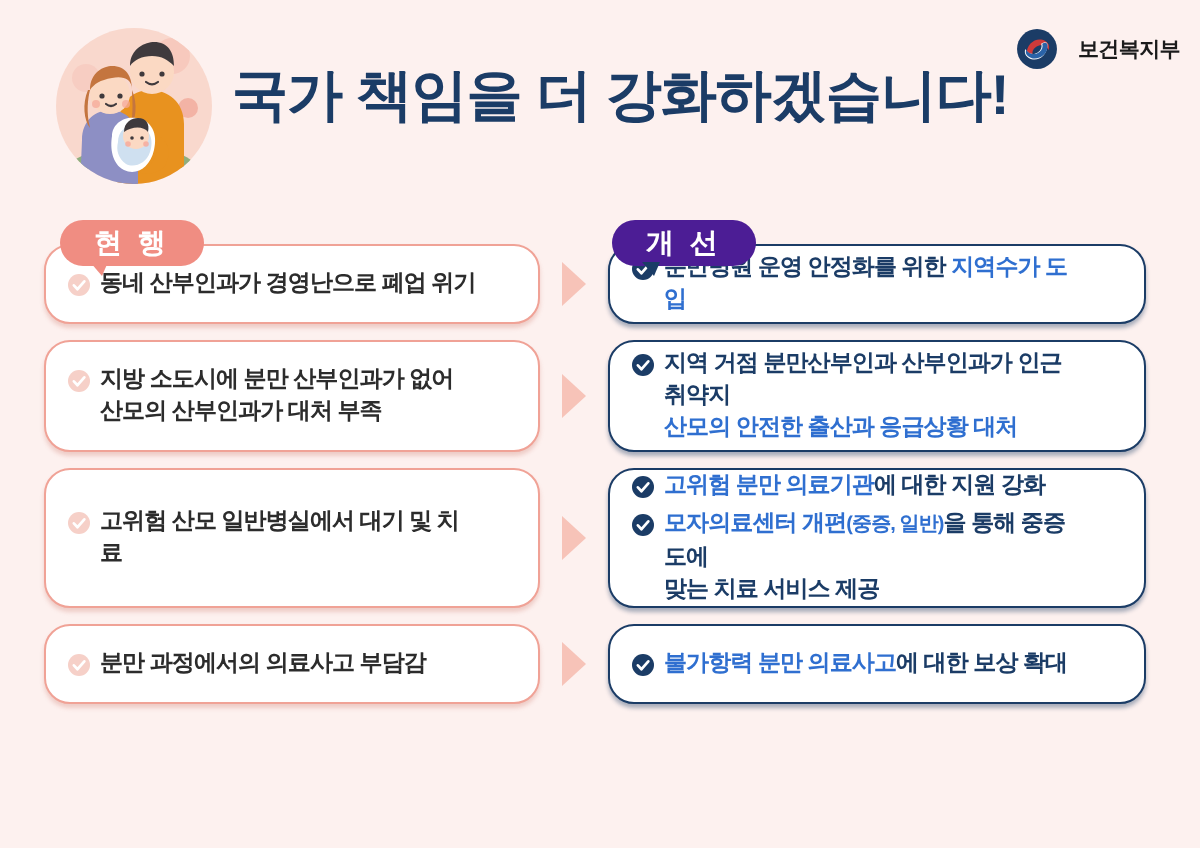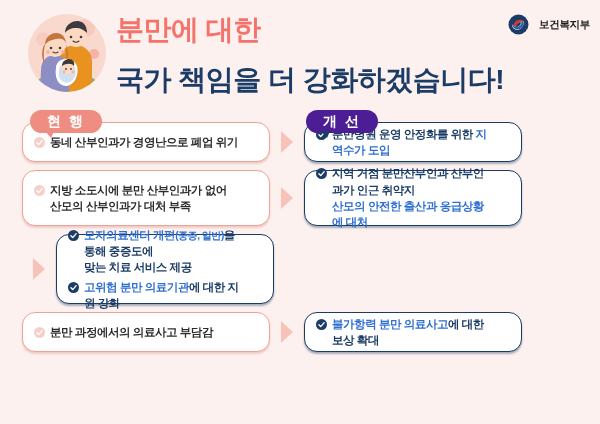--- a/index.html
+++ b/index.html
@@ -152,21 +152,21 @@
     flex-direction: column;
     justify-content: center;
     padding: 8px 30px 8px 11px;
   }
   .card-current {
     width: 248px;
     border: 1.6px solid #f0a296;
     box-shadow: 0 2px 2px rgba(205,120,105,0.30);
   }
   .card-improve {
-    width: 218px;
+    width: 269px;
     border: 1.6px solid #1b3c66;
     box-shadow: 0 2px 2px rgba(30,60,100,0.38);
   }
 
   .arrow-cell {
     width: 34px;
     display: flex;
     align-items: center;
     justify-content: center;
     flex: 0 0 34px;
@@ -257,21 +257,20 @@
           <circle cx="45" cy="57" r="0.9" fill="#3f3a3d"></circle>
           <circle cx="38" cy="60" r="1.4" fill="#f6a89a" opacity="0.8"></circle>
           <circle cx="47" cy="60" r="1.4" fill="#f6a89a" opacity="0.8"></circle>
 
           <path d="M52 55 C58 58,60 64,57 70 C54 75,47 76,43 74 C50 72,54 66,52 55 Z" fill="#e8921f"></path>
         </g>
       </svg>
     </div>
 
     <div id="title-block">
-      <div class="title-line" id="title-line1">분만에 대한</div>
       <div class="title-line" id="title-line2">국가 책임을 더 강화하겠습니다!</div>
     </div>
 
     <div id="logo">
       <svg id="logo-mark" viewBox="0 0 40 40" xmlns="http://www.w3.org/2000/svg">
         <circle cx="20" cy="20" r="19" fill="#1b3c66"></circle>
         <path d="M10 25 C10 16,17 10,24 11 C30 12,33 17,31 21 C29 16,23 15,19 18 C16 20,15 23,16 26 C13 28,10 28,10 25 Z" fill="#cf3a3a"></path>
         <path d="M30 16 C30 25,23 31,16 30 C10 29,7 24,9 20 C11 25,17 26,21 23 C24 21,25 18,24 15 C27 13,30 13,30 16 Z" fill="#ffffff" opacity="0.95"></path>
         <path d="M30 17 C30 25,23 30,16 29 C11 28,8 24,10 21 C12 25,18 26,22 23 C25 21,26 18,25 15 C28 13,30 14,30 17 Z" fill="#2a63a8"></path>
       </svg>
@@ -342,53 +341,66 @@
           <div class="card card-improve">
             <div class="bullet">
               <span class="check">
                 <svg viewBox="0 0 12 12">
                   <circle cx="6" cy="6" r="6" fill="#1b3c66"></circle>
                   <path d="M3.2 6.2 L5.2 8.3 L8.9 4.0" stroke="#ffffff" stroke-width="1.5" fill="none" stroke-linecap="round" stroke-linejoin="round"></path>
                 </svg>
               </span>
               <div class="btext">
                 <div><span>지역 거점 분만산부인과 산부인과가 인근 취약지</span></div>
-                <div><span class="hl">산모의 안전한 출산과 응급상황에 대처</span></div>
+                <div><span class="hl">산모의 안전한 출산과 응급상황 대처</span></div>
               </div>
             </div>
           </div>
         </div>
       </div>
       <div class="row">
         <div class="row-inner" style="height: 70px;">
+          <div class="card card-current">
+            <div class="bullet">
+              <span class="check">
+                <svg viewBox="0 0 12 12">
+                  <circle cx="6" cy="6" r="6" fill="#f6d0c8"></circle>
+                  <path d="M3.2 6.2 L5.2 8.3 L8.9 4.0" stroke="#ffffff" stroke-width="1.5" fill="none" stroke-linecap="round" stroke-linejoin="round"></path>
+                </svg>
+              </span>
+              <div class="btext">
+                <div><span>고위험 산모 일반병실에서 대기 및 치료</span></div>
+              </div>
+            </div>
+          </div>
           <div class="arrow-cell">
             <div class="arrow-glyph"></div>
           </div>
           <div class="card card-improve">
             <div class="bullet">
               <span class="check">
                 <svg viewBox="0 0 12 12">
                   <circle cx="6" cy="6" r="6" fill="#1b3c66"></circle>
                   <path d="M3.2 6.2 L5.2 8.3 L8.9 4.0" stroke="#ffffff" stroke-width="1.5" fill="none" stroke-linecap="round" stroke-linejoin="round"></path>
                 </svg>
               </span>
               <div class="btext">
+                <div><span class="hl">고위험 분만 의료기관</span><span>에 대한 지원 강화</span></div>
+              </div>
+            </div>
+            <div class="bullet">
+              <span class="check">
+                <svg viewBox="0 0 12 12">
+                  <circle cx="6" cy="6" r="6" fill="#1b3c66"></circle>
+                  <path d="M3.2 6.2 L5.2 8.3 L8.9 4.0" stroke="#ffffff" stroke-width="1.5" fill="none" stroke-linecap="round" stroke-linejoin="round"></path>
+                </svg>
+              </span>
+              <div class="btext">
                 <div><span class="hl">모자의료센터 개편</span><span class="hl small-paren">(중증, 일반)</span><span>을 통해 중증도에</span></div>
                 <div><span>맞는 치료 서비스 제공</span></div>
-              </div>
-            </div>
-            <div class="bullet">
-              <span class="check">
-                <svg viewBox="0 0 12 12">
-                  <circle cx="6" cy="6" r="6" fill="#1b3c66"></circle>
-                  <path d="M3.2 6.2 L5.2 8.3 L8.9 4.0" stroke="#ffffff" stroke-width="1.5" fill="none" stroke-linecap="round" stroke-linejoin="round"></path>
-                </svg>
-              </span>
-              <div class="btext">
-                <div><span class="hl">고위험 분만 의료기관</span><span>에 대한 지원 강화</span></div>
               </div>
             </div>
           </div>
         </div>
       </div>
       <div class="row">
         <div class="row-inner" style="height: 40px; border-radius: 10px;">
           <div class="card card-current">
             <div class="bullet">
               <span class="check">

